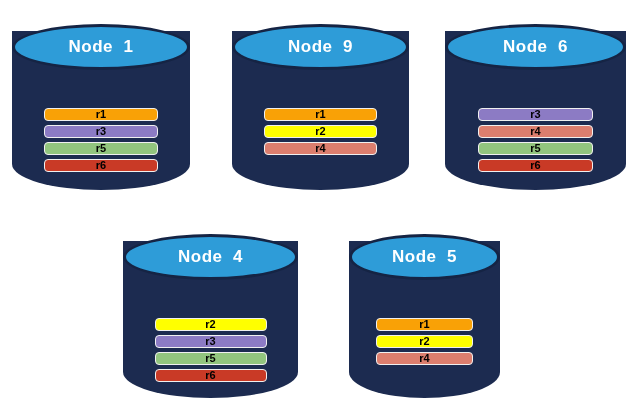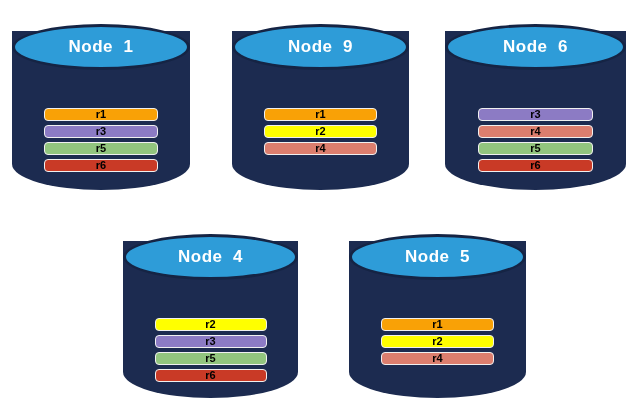--- a/index.html
+++ b/index.html
@@ -69,21 +69,21 @@
     font-weight: bold;
     font-size: 11px;
     line-height: 1;
   }
 
   
   .node-1 { left: 12px;  top: 8px;   width: 178px; height: 182px; }
   .node-2 { left: 232px; top: 8px;   width: 177px; height: 182px; }
   .node-3 { left: 445px; top: 8px;   width: 181px; height: 182px; }
   .node-4 { left: 123px; top: 218px; width: 175px; height: 180px; }
-  .node-5 { left: 349px; top: 218px; width: 177px; height: 180px; padding-left: 12px; }
+  .node-5 { left: 349px; top: 218px; width: 151px; height: 180px; padding-left: 12px; }
 </style>
 </head>
 <body>
 
 <div class="canvas">
 
   <div class="node node-1">
     <div class="cyl-body"></div>
     <div class="cyl-top">
       <span class="node-title">Node  1</span>

